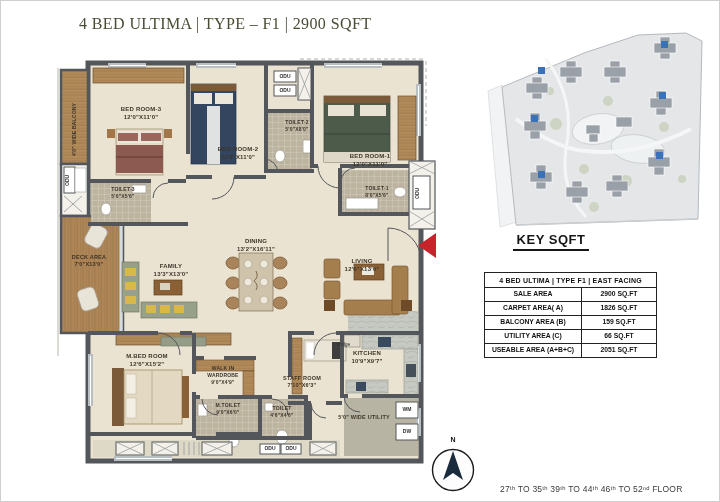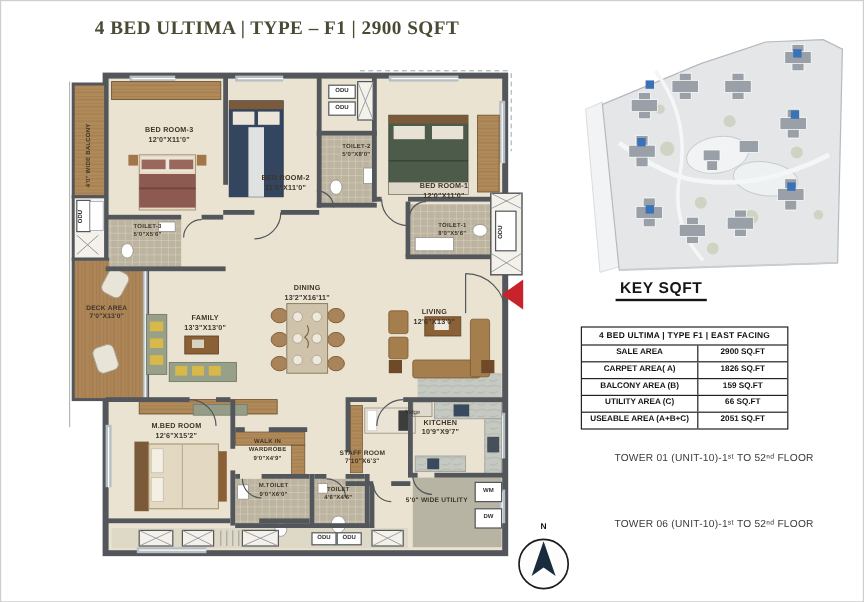--- a/index.html
+++ b/index.html
@@ -1,21 +1,21 @@
 <!DOCTYPE html>
 <html><head>
 <meta charset="utf-8">
 <style>
   html,body{margin:0;padding:0;background:#fff;}
   .page{position:relative;width:720px;height:502px;background:#ffffff;
         border:1px solid #cfcfcf;box-sizing:border-box;overflow:hidden;
         font-family:"Liberation Sans",sans-serif;}
   .title{position:absolute;left:78px;top:14px;
          font-family:"Liberation Serif","DejaVu Serif",serif;
-         font-size:16px;font-weight:700;color:#4b4b35;letter-spacing:.4px;}
+         font-size:16px;font-weight:400;color:#4b4b35;letter-spacing:.4px;}
   
   .rl{position:absolute;text-align:center;
       font:bold 6px/1.35 "Liberation Sans",sans-serif;
       color:#3e342a;letter-spacing:.2px;}
   .rl .dim{font-weight:bold;}
   .s5{font-size:5px;} .s55{font-size:5.5px;} .s45{font-size:4.5px;} .s4{font-size:4px;}
   .vtext{writing-mode:vertical-rl;transform:rotate(180deg);}
   .odu{position:absolute;text-align:center;font:bold 5px/1 "Liberation Sans",sans-serif;color:#2e2e2e;}
   
   .kp-head{position:absolute;left:512px;top:231px;width:76px;text-align:center;
@@ -474,22 +474,21 @@
       <div class="kp-cell kp-label">UTILITY AREA (C)</div>
       <div class="kp-cell kp-value">66 SQ.FT</div>
     </div>
     <div class="kp-row">
       <div class="kp-cell kp-label">USEABLE AREA (A+B+C)</div>
       <div class="kp-cell kp-value">2051 SQ.FT</div>
     </div>
   </div>
 
   <div class="towers">
-    <div class="tline" style="left:21px;top:10px">TOWER 01 (UNIT-10)-1ˢᵗ TO 52ⁿᵈ FLOOR</div>
-    <div class="tline" style="left:21px;top:65px">TOWER 06 (UNIT-10)-1ˢᵗ TO 52ⁿᵈ FLOOR</div>
+    <div class="tline" style="left:9px;top:118px">27ᵗʰ TO 35ᵗʰ 39ᵗʰ TO 44ᵗʰ 46ᵗʰ TO 52ⁿᵈ FLOOR</div>
   </div>
 
   <svg style="left:424px;top:441px;" width="56" height="56" viewBox="0 0 56 56">
     <circle cx="28" cy="28" r="20.5" fill="#fdfdfd" stroke="#1c1c1c" stroke-width="1.4"></circle>
     <polygon points="28,9 38,38 28,31 18,38" fill="#1b2b3e"></polygon>
   </svg>
   <div class="nlabel">N</div>
 
 </div>
 

